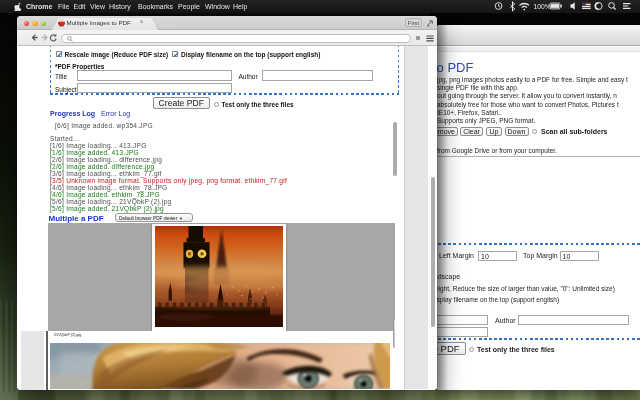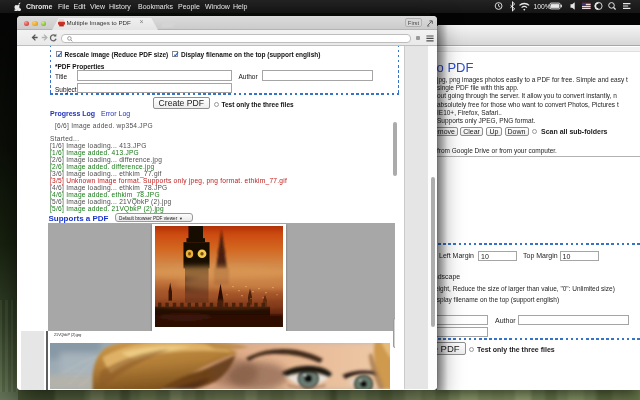--- a/index.html
+++ b/index.html
@@ -263,21 +263,21 @@
     <div class="log green" style="left:33px;top:103px;">[1/6] Image added. 413.JPG</div>
     <div class="log" style="left:33px;top:110px;">[2/6] Image loading... difference.jpg</div>
     <div class="log green" style="left:33px;top:117px;">[2/6] Image added. difference.jpg</div>
     <div class="log" style="left:33px;top:124px;">[3/6] Image loading... ethkim_77.gif</div>
     <div class="log red" style="left:33px;top:131px;">[3/5] Unknown image format. Supports only jpeg, png format. ethkim_77.gif</div>
     <div class="log" style="left:33px;top:138px;">[4/6] Image loading... ethkim_78.JPG</div>
     <div class="log green" style="left:33px;top:145px;">[4/6] Image added. ethkim_78.JPG</div>
     <div class="log" style="left:33px;top:152px;">[5/6] Image loading... 21VQbkP (2).jpg</div>
     <div class="log green" style="left:33px;top:159px;">[5/6] Image added. 21VQbkP (2).jpg</div>
 
-    <div class="abs" style="left:31.5px;top:167.5px;font-size:8px;font-weight:bold;color:#1a35cc;">Supports a PDF</div>
+    <div class="abs" style="left:31.5px;top:167.5px;font-size:8px;font-weight:bold;color:#1a35cc;">Multiple a PDF</div>
     <div class="abs" style="left:98px;top:167px;width:78px;height:8.5px;background:linear-gradient(#fdfdfd,#e8e8e8);border:1px solid #999;border-radius:3px;">
       <div class="abs" style="left:3px;top:0.6px;font-size:6px;color:#222;transform:scale(0.78);transform-origin:0 0;white-space:nowrap;">Default browser PDF viewer &nbsp;▾</div>
     </div>
 
     <div class="abs" style="left:4px;top:285px;width:23px;height:59px;background:#e6e6e6;"></div>
     <div class="abs" style="left:29.4px;top:285px;width:2.4px;height:59px;background:#5e5e5e;"></div>
 
     <div class="abs" style="left:31px;top:176.5px;width:346.5px;height:167.5px;background:#a7a7a7;overflow:hidden;">
 
       <div class="abs" style="left:103.5px;top:1.5px;width:134.5px;height:106.5px;background:#fff;box-shadow:0 1px 2px rgba(0,0,0,.4);"></div>

